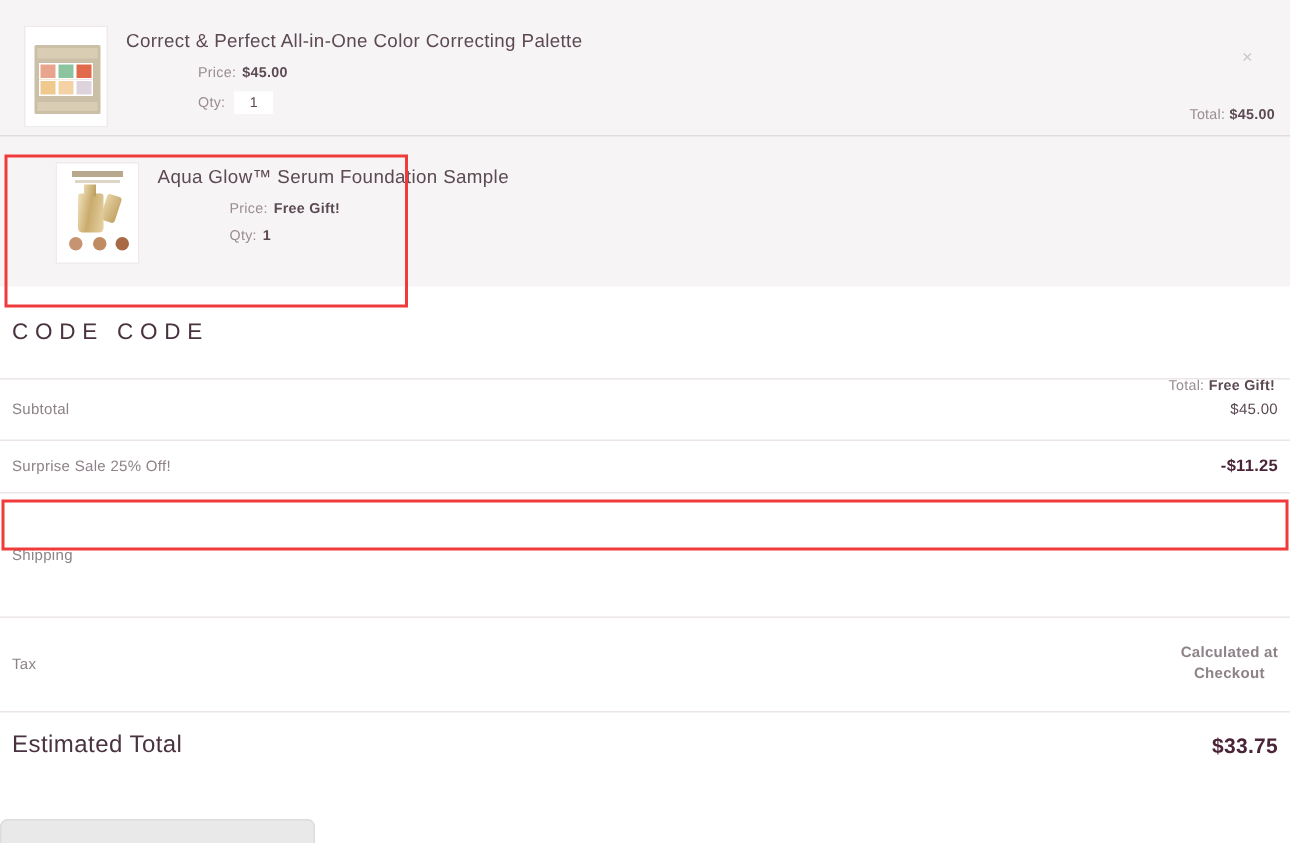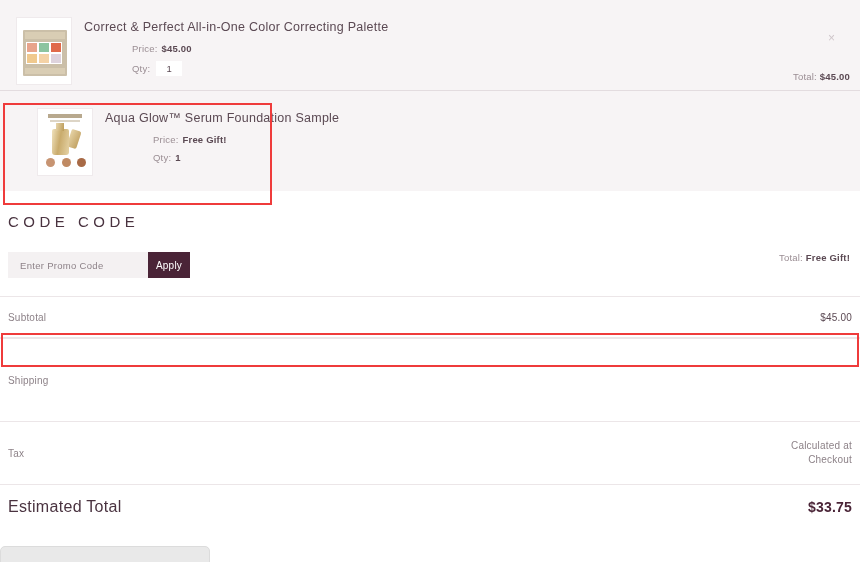--- a/index.html
+++ b/index.html
@@ -259,24 +259,25 @@
   .row-subtotal { height: 40px; }
   .row-sale     { height: 34px; }
   .row-shipping { height: 82px; align-items: center; }
   .row-tax      { height: 62px; }
   .row-total-est{ height: 44px; }
 
   .row-sale .value { color: #4a2437; font-weight: bold; font-size: 11px; }
   .row-subtotal .value { font-size: 10px; }
 
   .tax-value {
-    text-align: right;
+    text-align: center;
     line-height: 14px;
     font-size: 10px;
     color: #8d8288;
+    font-weight: bold;
   }
 
   .shipping-controls {
     position: absolute;
     right: 8px;
     top: 11px;
     width: 70px;
   }
 
   .postal-input {
@@ -395,35 +396,35 @@
     </div>
     <div class="row-total rt-second">
       <span>Total:</span>
       <span class="amt">Free Gift!</span>
     </div>
   </div>
 </div>
 
 <div class="promo-section">
   <div class="promo-heading">CODE CODE</div>
-  <div class="promo-row">
-    <input class="promo-input" type="text" placeholder="Enter Promo Code" style="">
-    <button class="apply-btn">Apply</button>
-  </div>
 </div>
 
 <div class="summary">
 
   <div class="sum-line"></div>
   <div class="sum-row row-subtotal">
     <span class="label">Subtotal</span>
     <span class="value">$45.00</span>
   </div>
 
   <div class="sum-line"></div>
+  <div class="sum-row row-sale">
+    <span class="label">Surprise Sale 25% Off!</span>
+    <span class="value">-$11.25</span>
+  </div>
 
   <div class="sum-line"></div>
   <div class="sum-row row-shipping">
     <span class="label">Shipping</span>
   </div>
 
   <div class="sum-line"></div>
   <div class="sum-row row-tax">
     <span class="label">Tax</span>
     <span class="tax-value">

